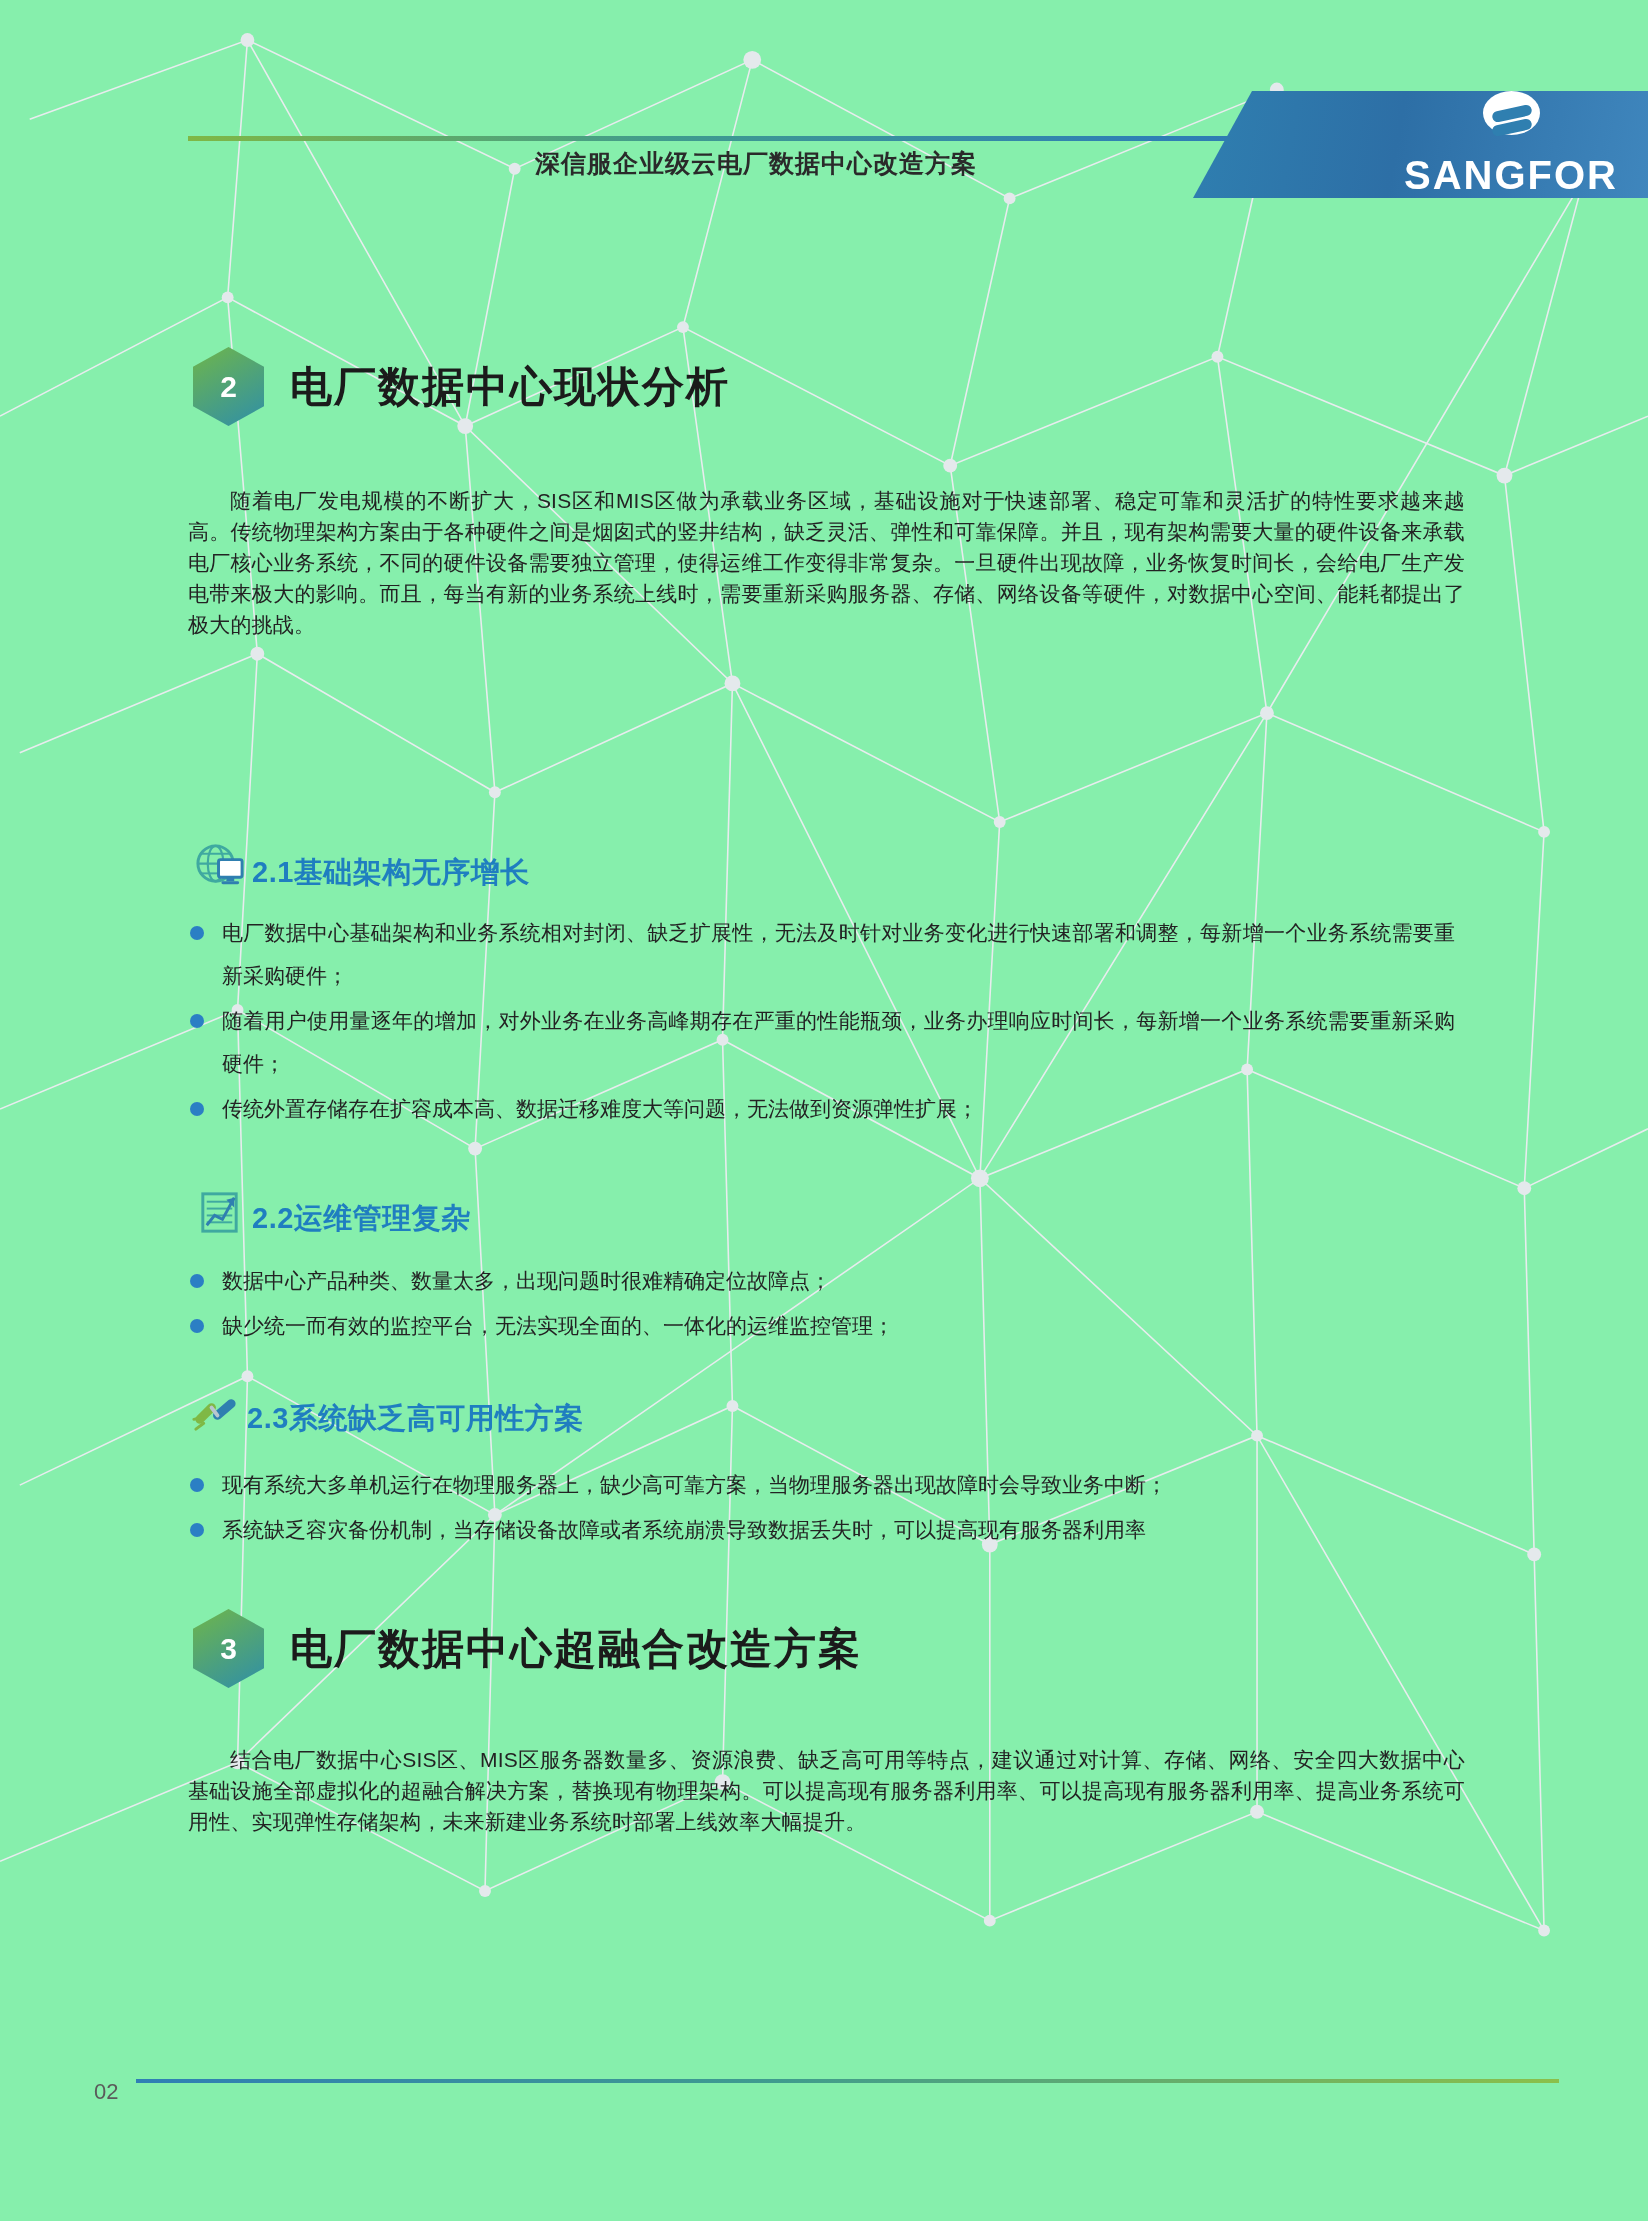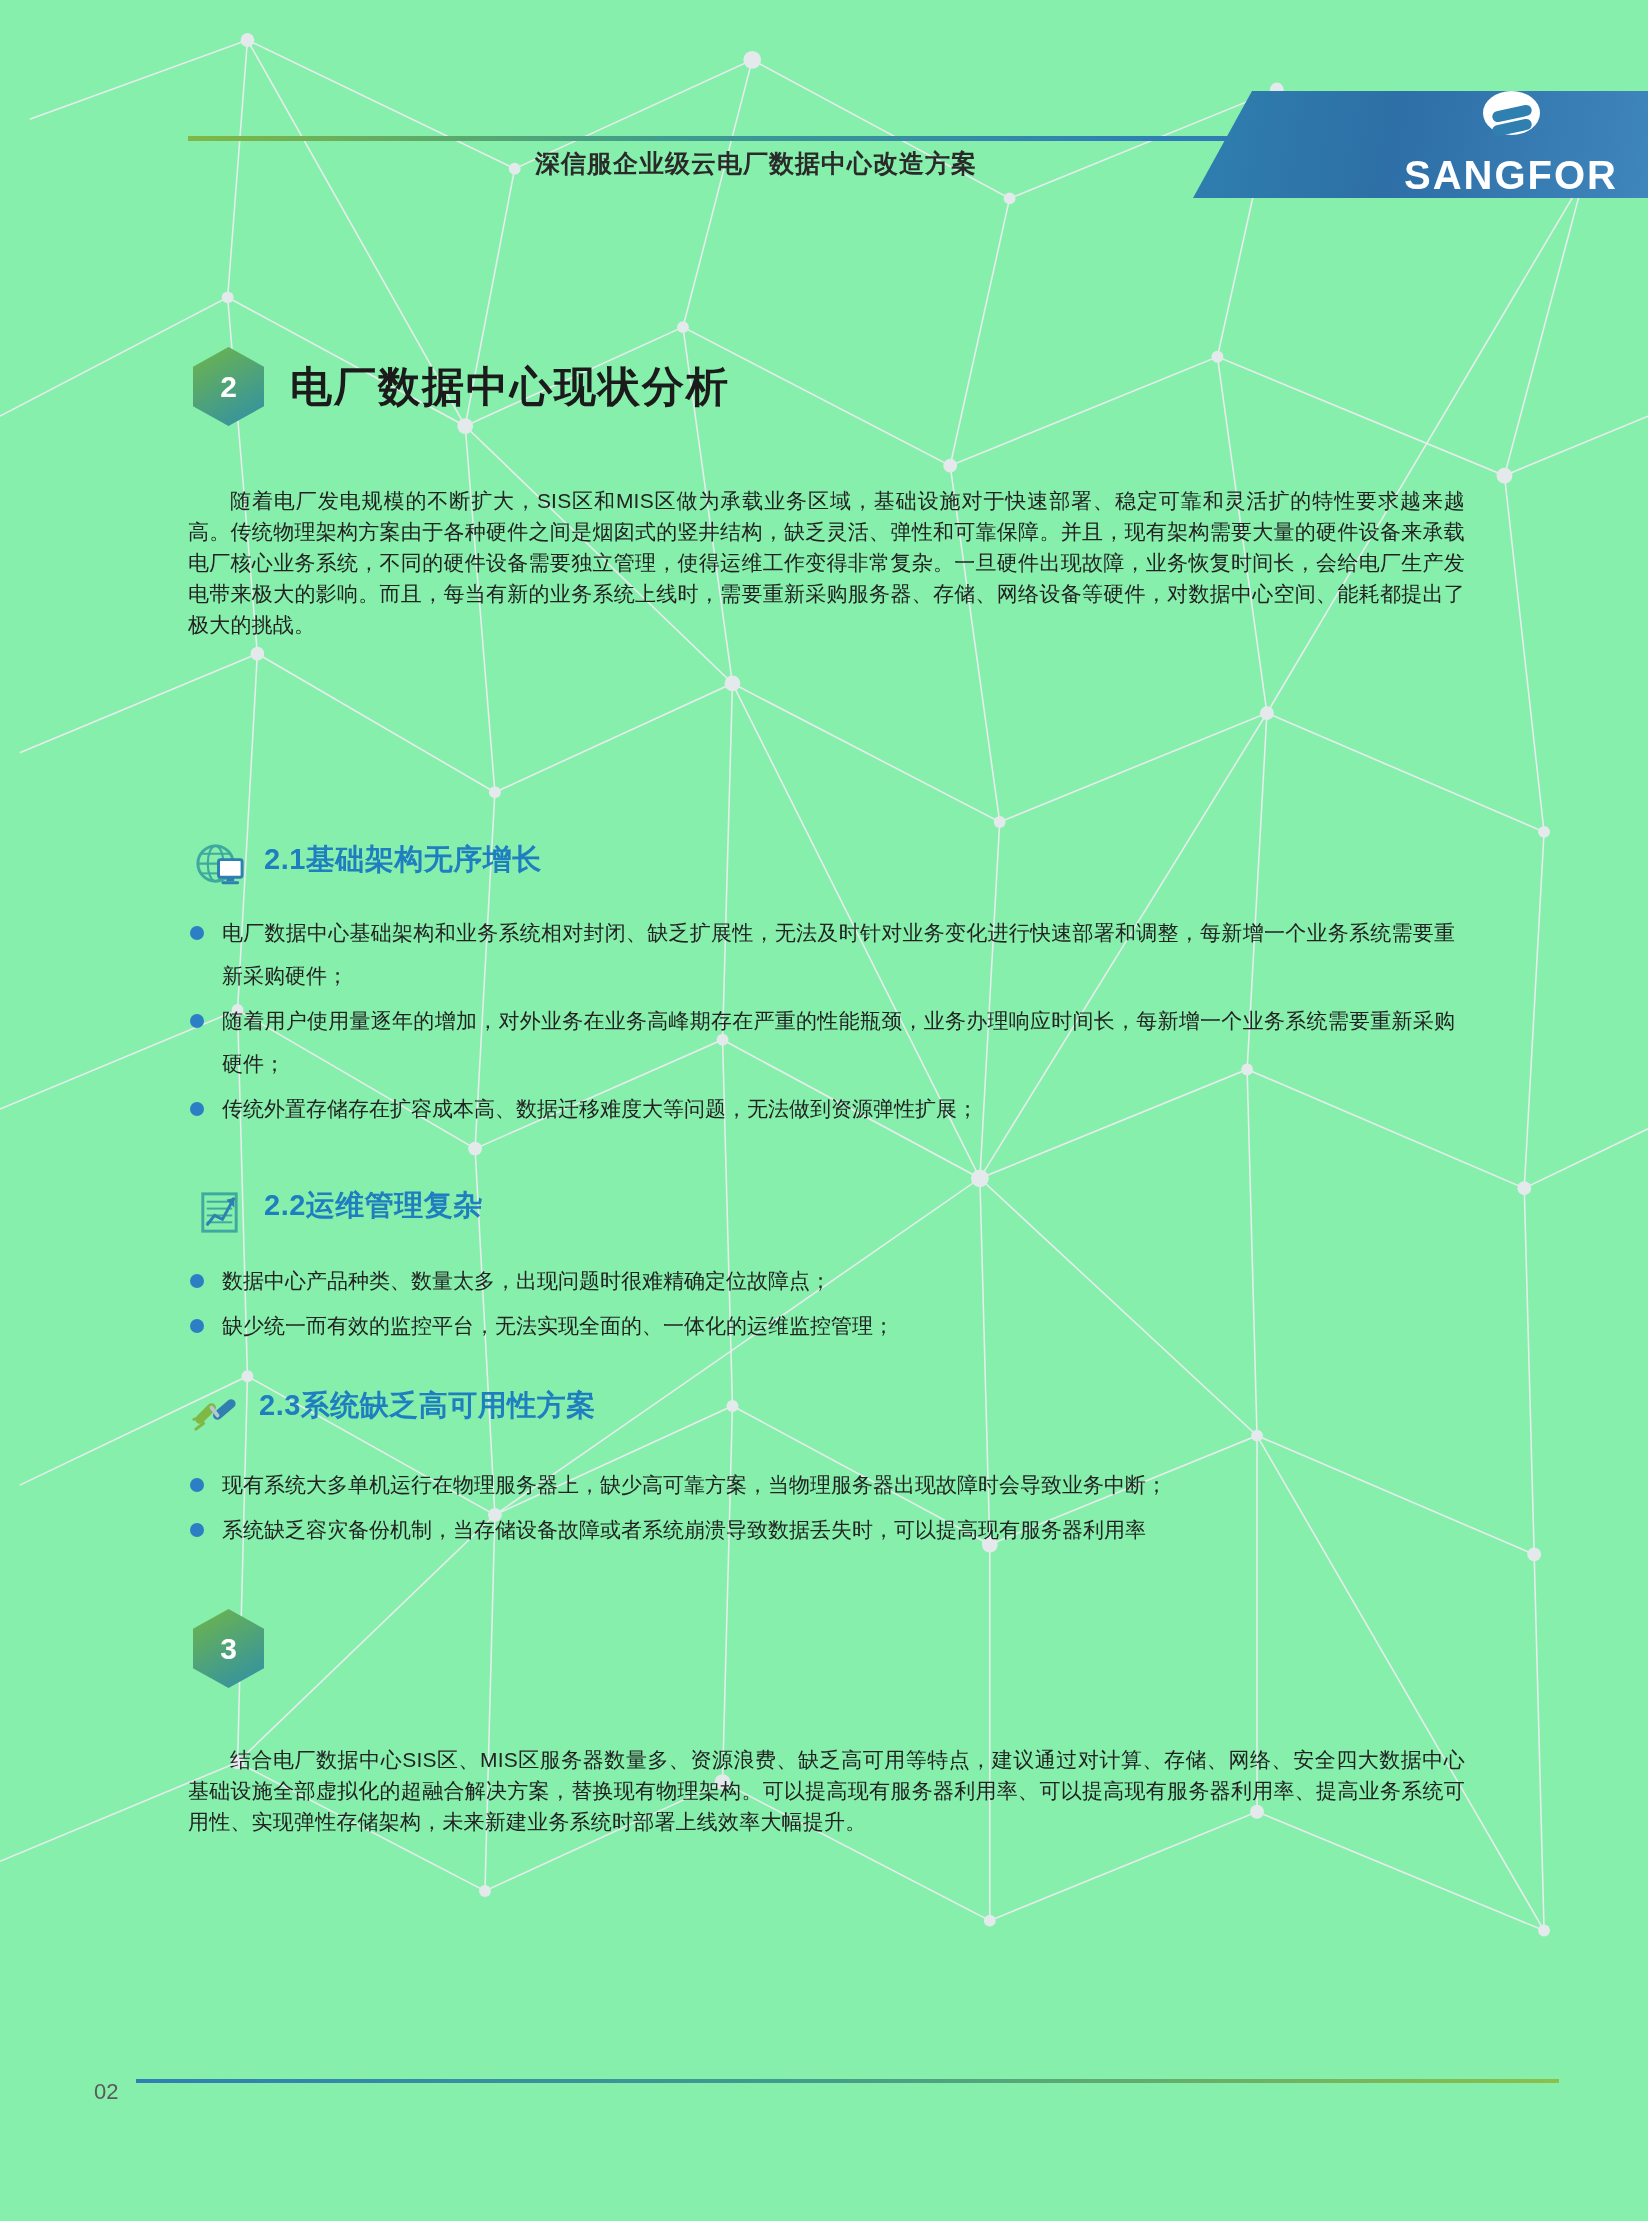--- a/index.html
+++ b/index.html
@@ -149,22 +149,22 @@
     line-height: 31px;
     color: #232323;
     text-align: justify;
     text-indent: 2em;
     letter-spacing: 0.2px;
   }
 
   .sub-head {
     position: absolute;
     display: flex;
-    align-items: flex-start;
-    gap: 18px;
+    align-items: flex-end;
+    gap: 6px;
   }
   .sub-title {
     font-size: 29px;
     font-weight: bold;
     color: #1f7ec0;
     letter-spacing: 0.5px;
   }
   .sub-icon {
     width: 53px;
     height: 53px;
@@ -347,20 +347,21 @@
       <div class="sub-title">2.3系统缺乏高可用性方案</div>
     </div>
 
     <div class="bullets" style="top: 1463px; left: 188px;">
       <div class="bullet">现有系统大多单机运行在物理服务器上，缺少高可靠方案，当物理服务器出现故障时会导致业务中断；</div>
       <div class="bullet">系统缺乏容灾备份机制，当存储设备故障或者系统崩溃导致数据丢失时，可以提高现有服务器利用率</div>
     </div>
 
     <div class="sec-head" style="top: 1609px; left: 193px;">
       <div class="hexnum">3</div>
+      <div class="sec-title">电厂数据中心超融合改造方案</div>
     </div>
 
     <div class="para" style="top: 1744px; left: 188px; width: 1277px;">结合电厂数据中心SIS区、MIS区服务器数量多、资源浪费、缺乏高可用等特点，建议通过对计算、存储、网络、安全四大数据中心基础设施全部虚拟化的超融合解决方案，替换现有物理架构。可以提高现有服务器利用率、可以提高现有服务器利用率、提高业务系统可用性、实现弹性存储架构，未来新建业务系统时部署上线效率大幅提升。</div>
   </div>
 
   <div class="footer">
     <div class="pagenum">02</div>
     <div class="footer-line"></div>
   </div>
 

